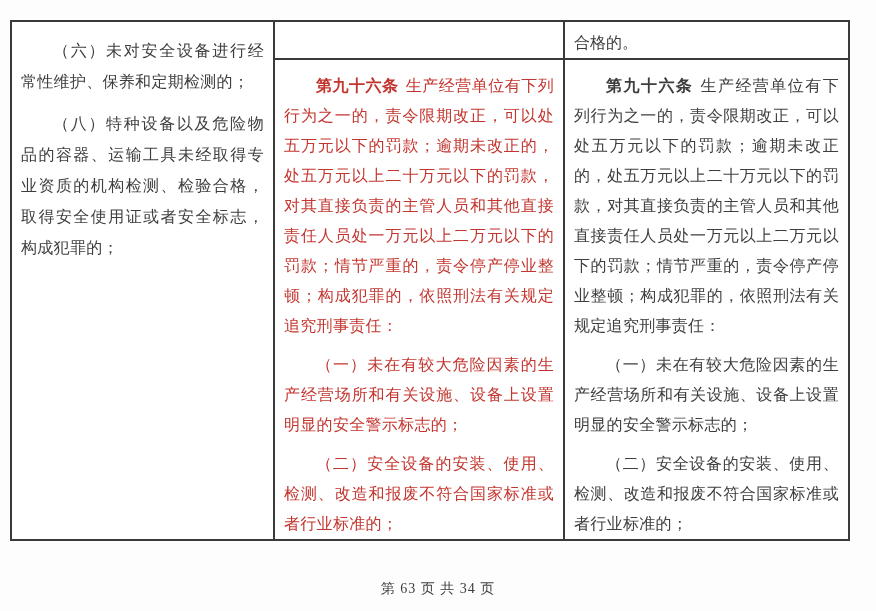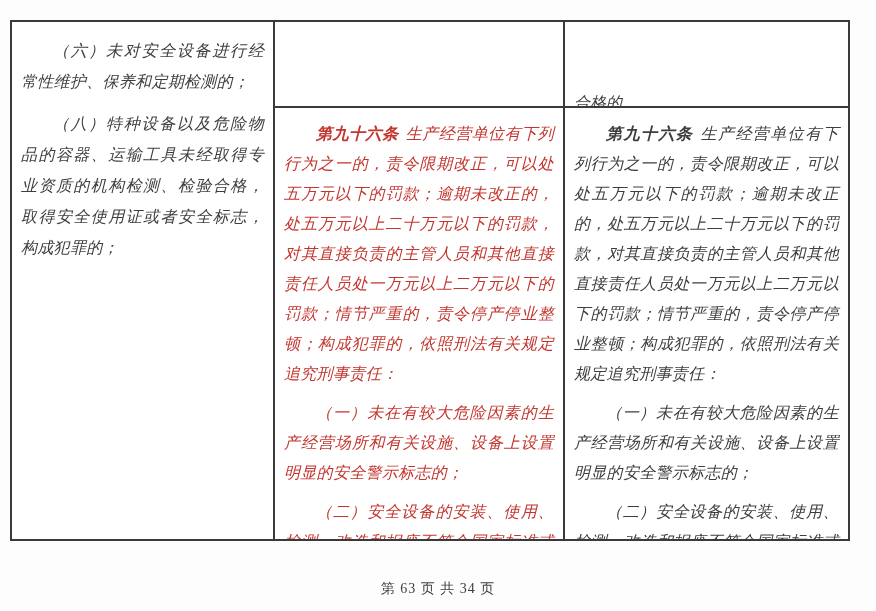--- a/index.html
+++ b/index.html
@@ -11,29 +11,29 @@
   html,body{margin:0;padding:0;}
   body{
     width:876px;height:611px;position:relative;overflow:hidden;
     background:var(--page-bg);
     font-family:"Liberation Serif","DejaVu Serif",serif;
     color:var(--black-text);
   }
   .doc-table{
     position:absolute;left:10px;top:20px;width:840px;height:521px;
     box-sizing:border-box;border:2px solid var(--border);
-    display:flex;background:#fff;font-style:italic;
+    display:flex;background:#fff;
   }
   .col{box-sizing:border-box;height:100%;}
   .col-left{width:263px;border-right:2px solid var(--border);padding:2px 9px;overflow:hidden;}
   .col-mid{width:290px;border-right:2px solid var(--border);display:flex;flex-direction:column;}
   .col-right{flex:1;display:flex;flex-direction:column;}
   .cell-top{
     height:38px;box-sizing:border-box;border-bottom:2px solid var(--border);
-    padding:20px 9px;overflow:hidden;flex:0 0 auto;margin-top:44px;
+    padding:4px 9px;overflow:hidden;flex:0 0 auto;
   }
   .cell-body{flex:1;padding:2px 9px 0 9px;overflow:hidden;box-sizing:border-box;}
   p.para{
     margin:9px 0;font-size:16px;line-height:30px;
     text-indent:2em;text-align:justify;letter-spacing:0.3px;
   }
   .col-left p.para{line-height:31px;margin:11px 0;}
   p.cont{margin:4px 0;font-size:16px;line-height:26px;text-indent:0;}
   .red-cell{color:var(--red-text);}
   .article-no{font-weight:bold;padding-right:0.45em;margin-top:26px;}

